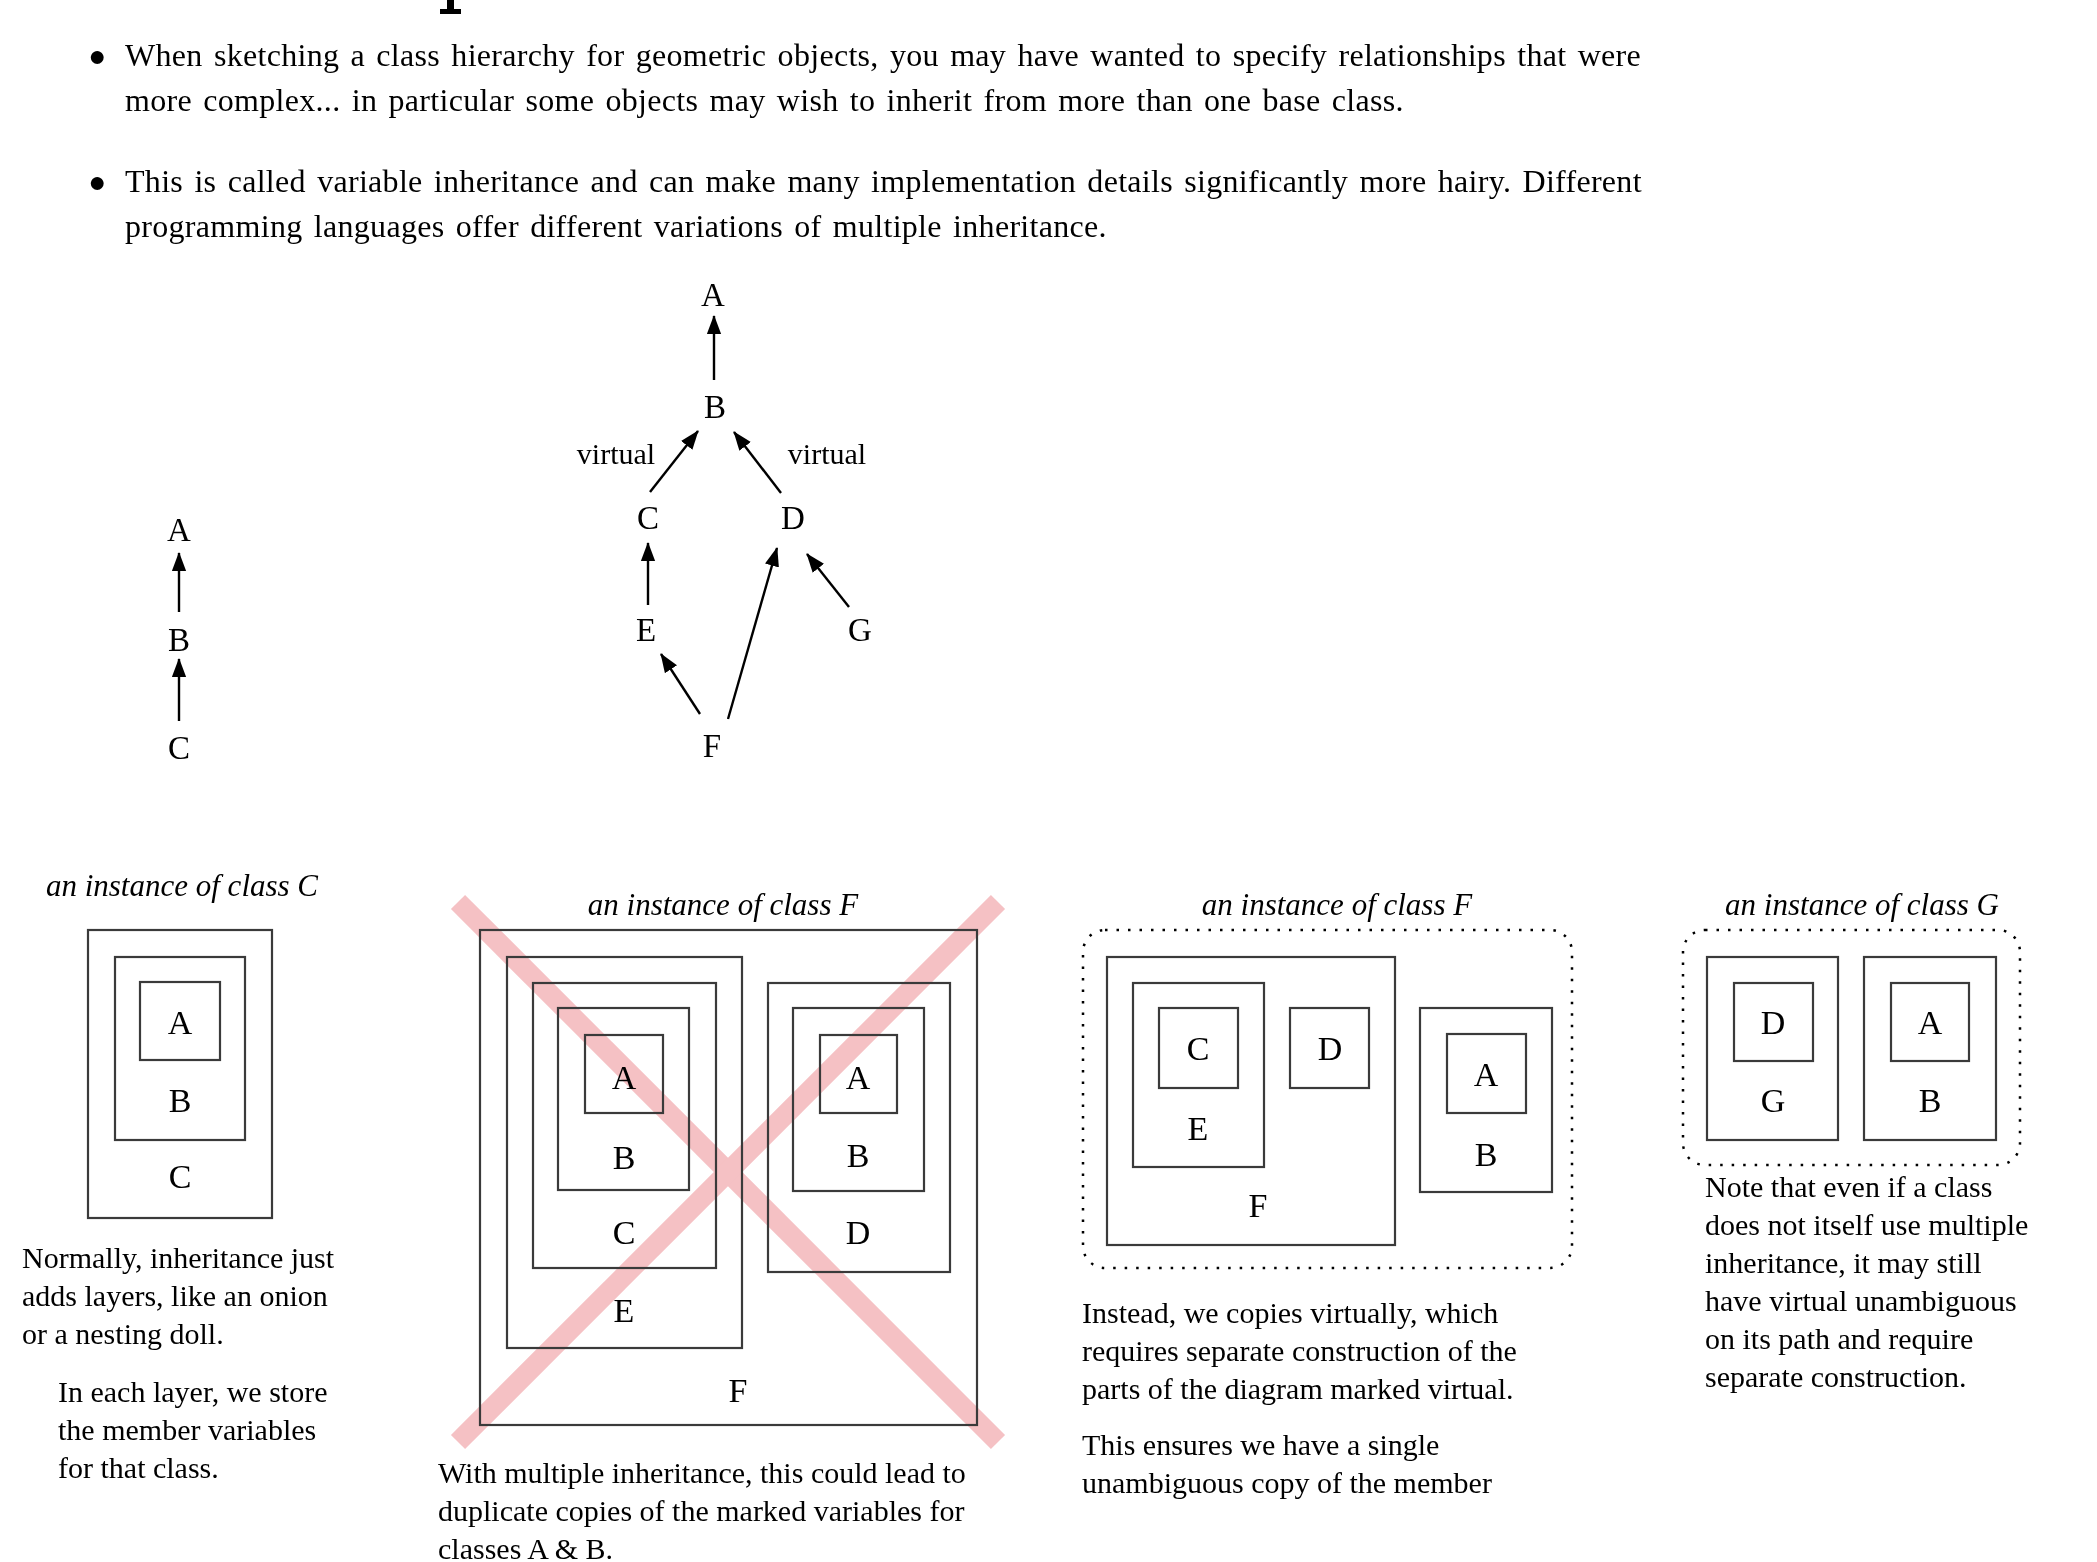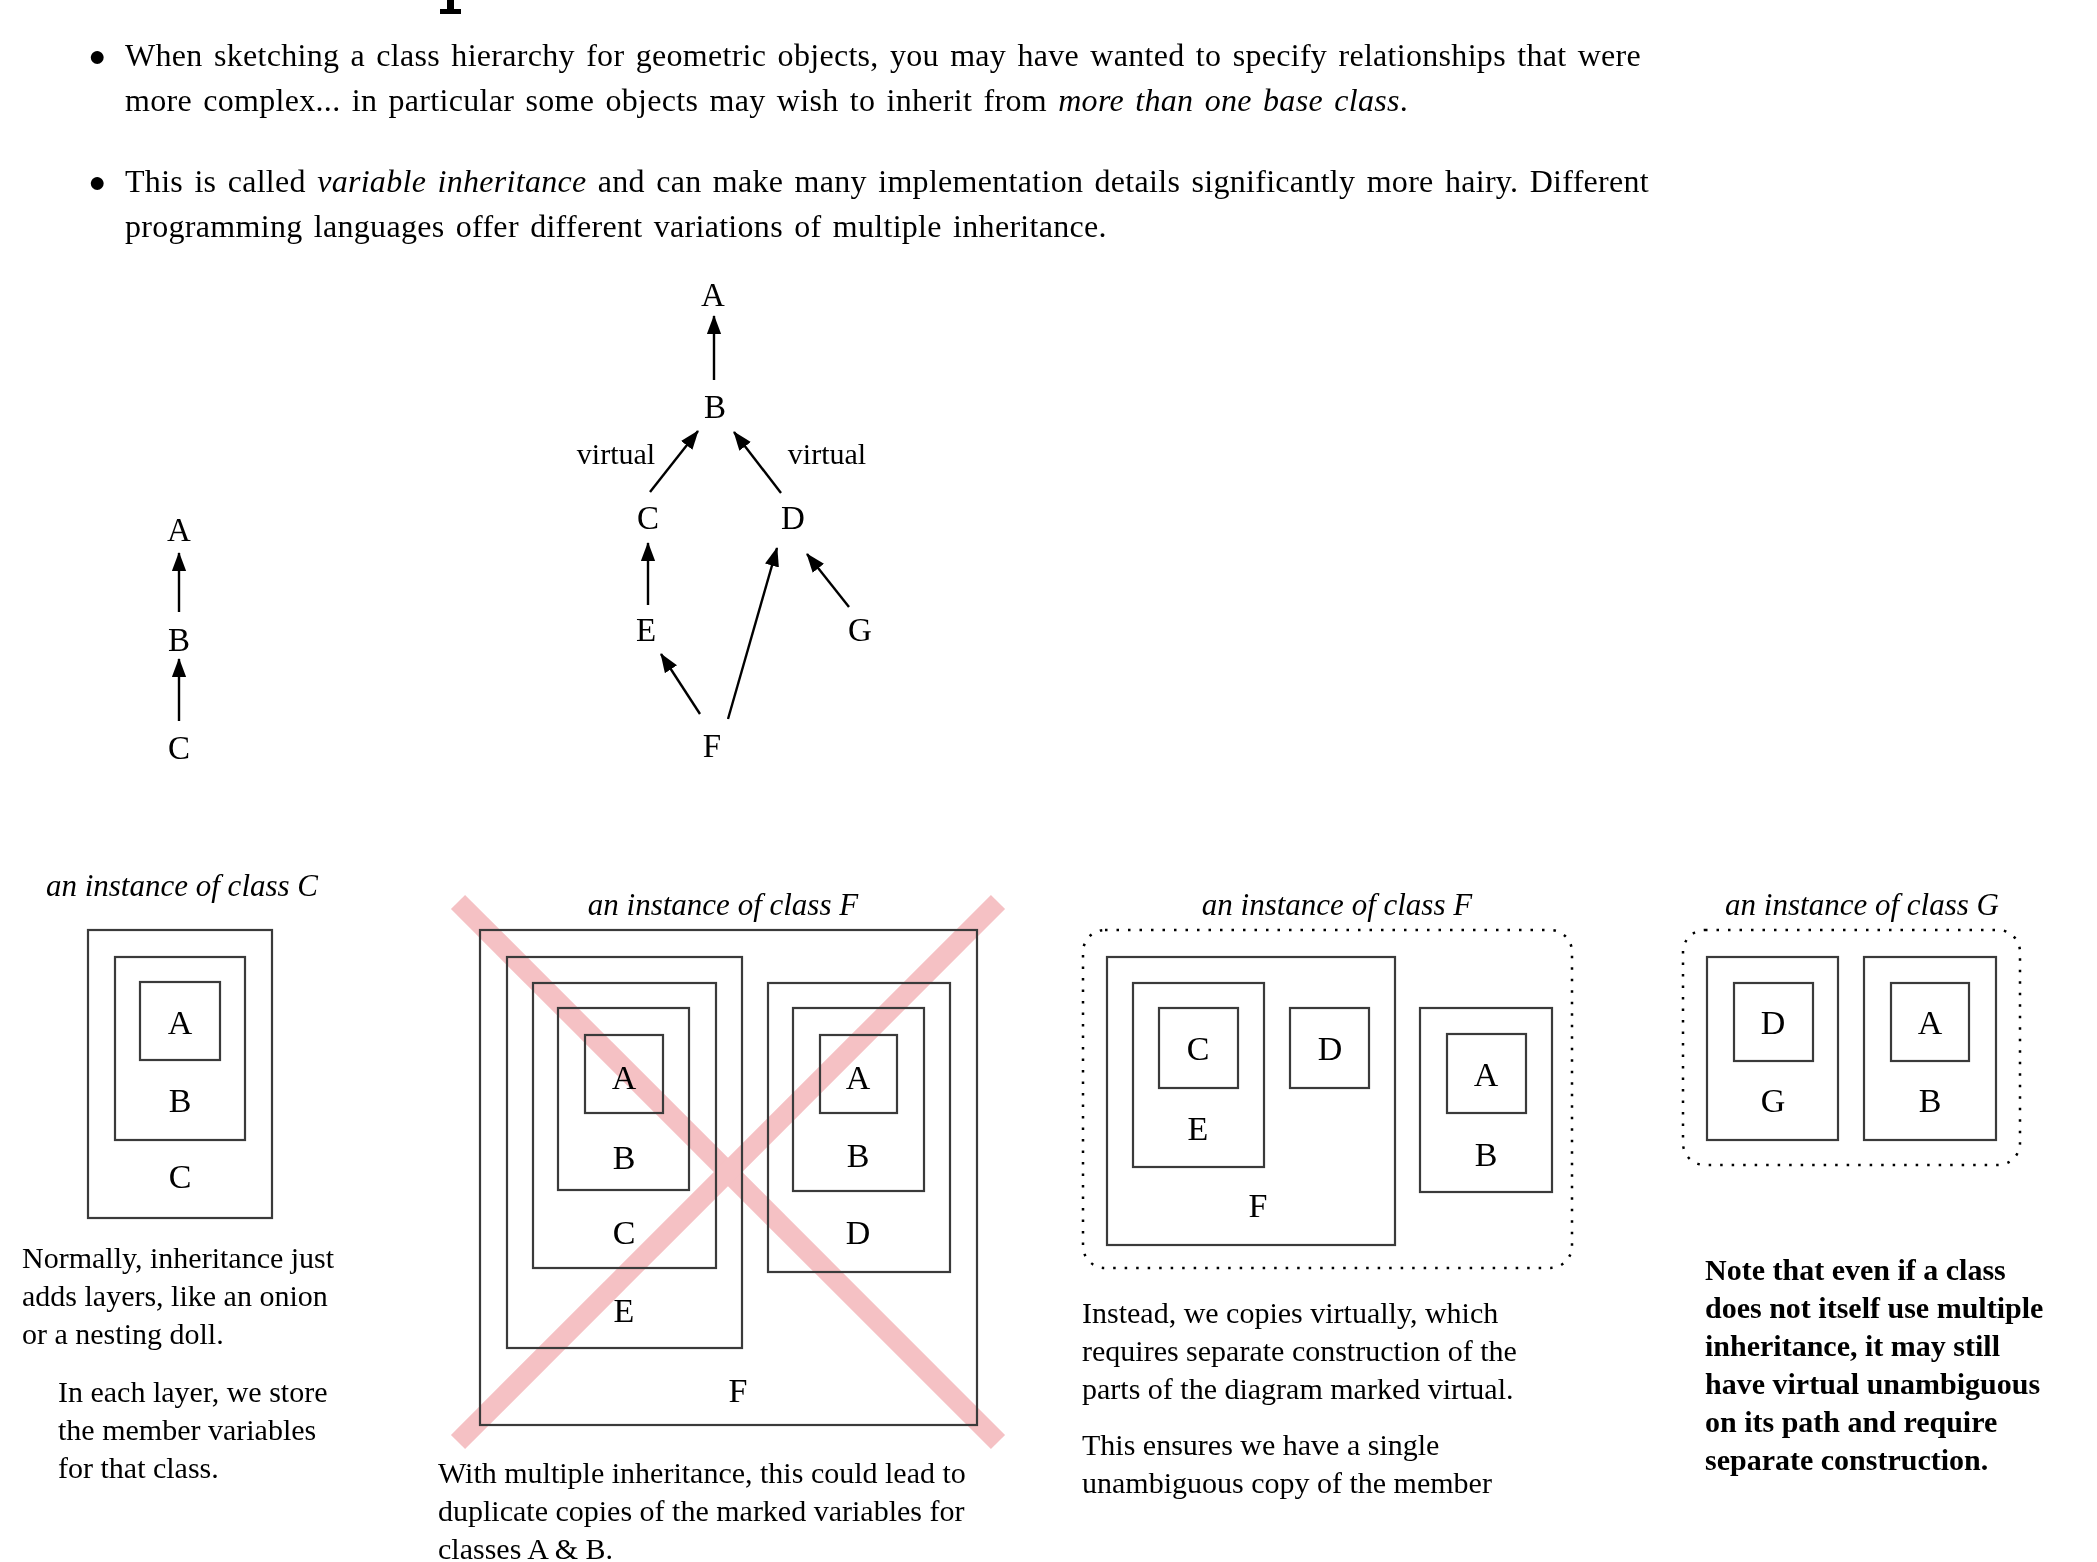--- a/index.html
+++ b/index.html
@@ -12,21 +12,21 @@
     overflow:hidden;
   }
   svg.canvas{position:absolute;left:0;top:0;}
   
   .tmark-stem{position:absolute;left:447px;top:0;width:7px;height:11px;background:#000;}
   .tmark-foot{position:absolute;left:440px;top:9px;width:21px;height:5px;background:#000;}
   
   .bullet-item{position:absolute;left:88px;font-size:32px;line-height:45px;letter-spacing:0.3px;word-spacing:3px;}
   .bullet-item .dot{position:absolute;left:0;top:0;font-size:30px;}
   .bullet-body{margin-left:37px;width:1975px;}
-  .it{font-style:italic;}
+  .it{}
   
   .caption{
     position:absolute;transform:translateX(-50%);
     font-style:italic;font-size:31px;line-height:40px;white-space:nowrap;
   }
   .panel-text{position:absolute;font-size:30px;line-height:38px;white-space:nowrap;}
   .tline{white-space:nowrap;}
 </style>
 </head>
 <body>
@@ -156,21 +156,21 @@
       <div class="panel-text" style="left: 1082px; top: 1294px;">
         <div class="tline">Instead, we copies virtually, which</div>
         <div class="tline">requires separate construction of the</div>
         <div class="tline">parts of the diagram marked virtual.</div>
       </div>
       <div class="panel-text" style="left: 1082px; top: 1426px;">
         <div class="tline">This ensures we have a single</div>
         <div class="tline">unambiguous copy of the member</div>
       </div>
       <div class="caption" style="left: 1862px; top: 885px;">an instance of class G</div>
-      <div class="panel-text" style="left: 1705px; top: 1251px; font-weight: bold;">
+      <div class="panel-text" style="left: 1705px; top: 1168px;">
         <div class="tline">Note that even if a class</div>
         <div class="tline">does not itself use multiple</div>
         <div class="tline">inheritance, it may still</div>
         <div class="tline">have virtual unambiguous</div>
         <div class="tline">on its path and require</div>
         <div class="tline">separate construction.</div>
       </div>
     </div>
 
 </div>

